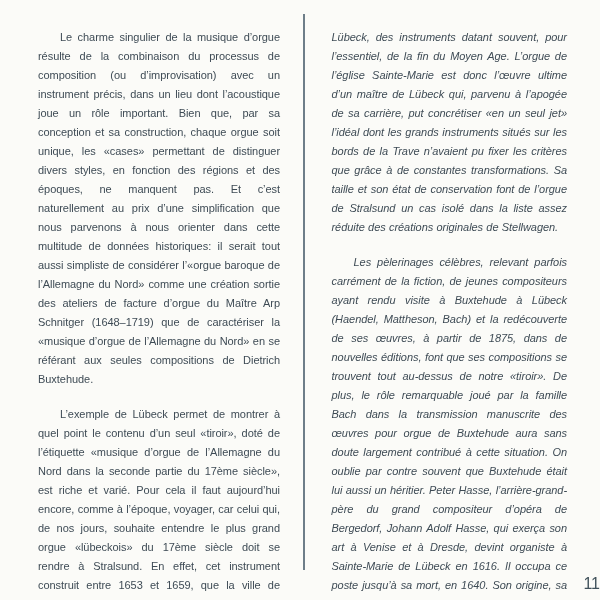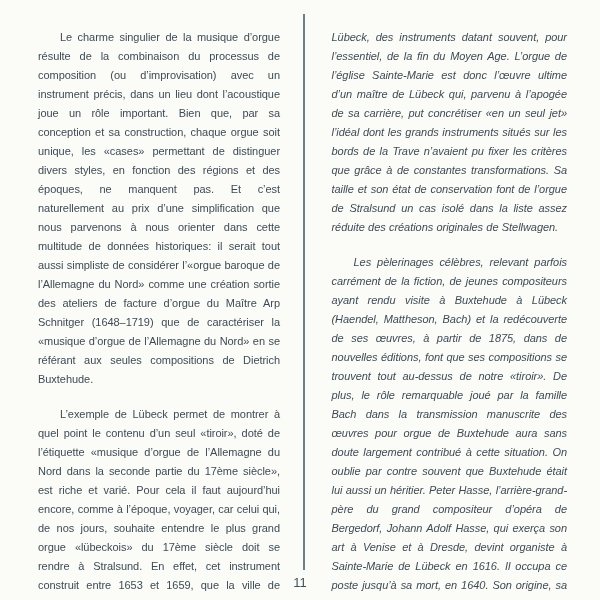--- a/index.html
+++ b/index.html
@@ -48,22 +48,22 @@
     word-spacing: 0.3px;
   }
   .para.indent {
     text-indent: 22px;
   }
   .page-number {
     position: absolute;
     left: 0;
     right: 0;
     top: 575px;
-    text-align: center;
-    font-size: 13px;
+    text-align: right;
+    font-size: 16px;
     color: #41525c;
   }
 </style>
 </head>
 <body>
 
 <div class="page">
   <div class="col col-left">
     <p class="para indent">Le charme singulier de la musique d’orgue résulte de la combinaison du processus de composition (ou d’improvisation) avec un instrument précis, dans un lieu dont l’acoustique joue un rôle important. Bien que, par sa conception et sa construction, chaque orgue soit unique, les «cases» permettant de distinguer divers styles, en fonction des régions et des époques, ne manquent pas. Et c’est naturellement au prix d’une simplification que nous parvenons à nous orienter dans cette multitude de données historiques: il serait tout aussi simpliste de considérer l’«orgue baroque de l’Allemagne du Nord» comme une création sortie des ateliers de facture d’orgue du Maître Arp Schnitger (1648–1719) que de caractériser la «musique d’orgue de l’Allemagne du Nord» en se référant aux seules compositions de Dietrich Buxtehude.</p>
     <p class="para indent">L’exemple de Lübeck permet de montrer à quel point le contenu d’un seul «tiroir», doté de l’étiquette «musique d’orgue de l’Allemagne du Nord dans la seconde partie du 17ème siècle», est riche et varié. Pour cela il faut aujourd’hui encore, comme à l’époque, voyager, car celui qui, de nos jours, souhaite entendre le plus grand orgue «lübeckois» du 17ème siècle doit se rendre à Stralsund. En effet, cet instrument construit entre 1653 et 1659, que la ville de Stralsund s’était offert quelques années à peine après la signature, sous la domination suédoise, des traités de paix de Münster et Osnabrück, n’avait aucun équivalent à Lübeck, où celui qui l’avait construit exerçait l’essentiel de son activité. Friederich Stellwagen (1603–1660), qui résidait à Lübeck, avait ainsi reçu du conseil de Stralsund la commande la plus importante de sa vie. Il restait tout de même en charge de l’entretien et de l’amélioration de l’ensemble des orgues, grands et petits, de</p>

